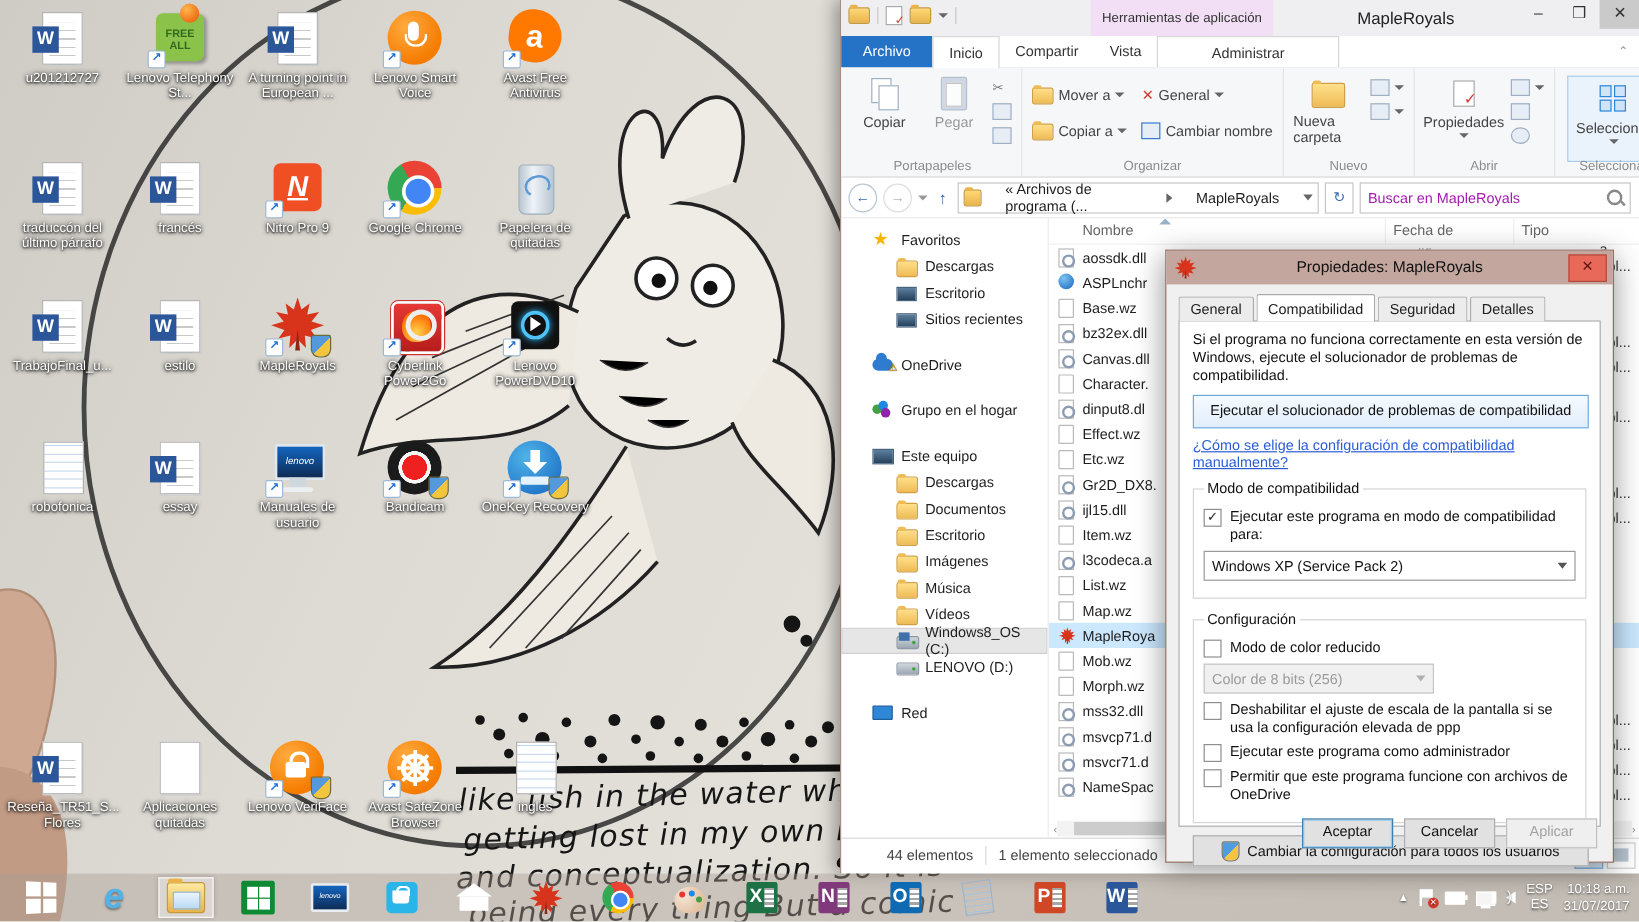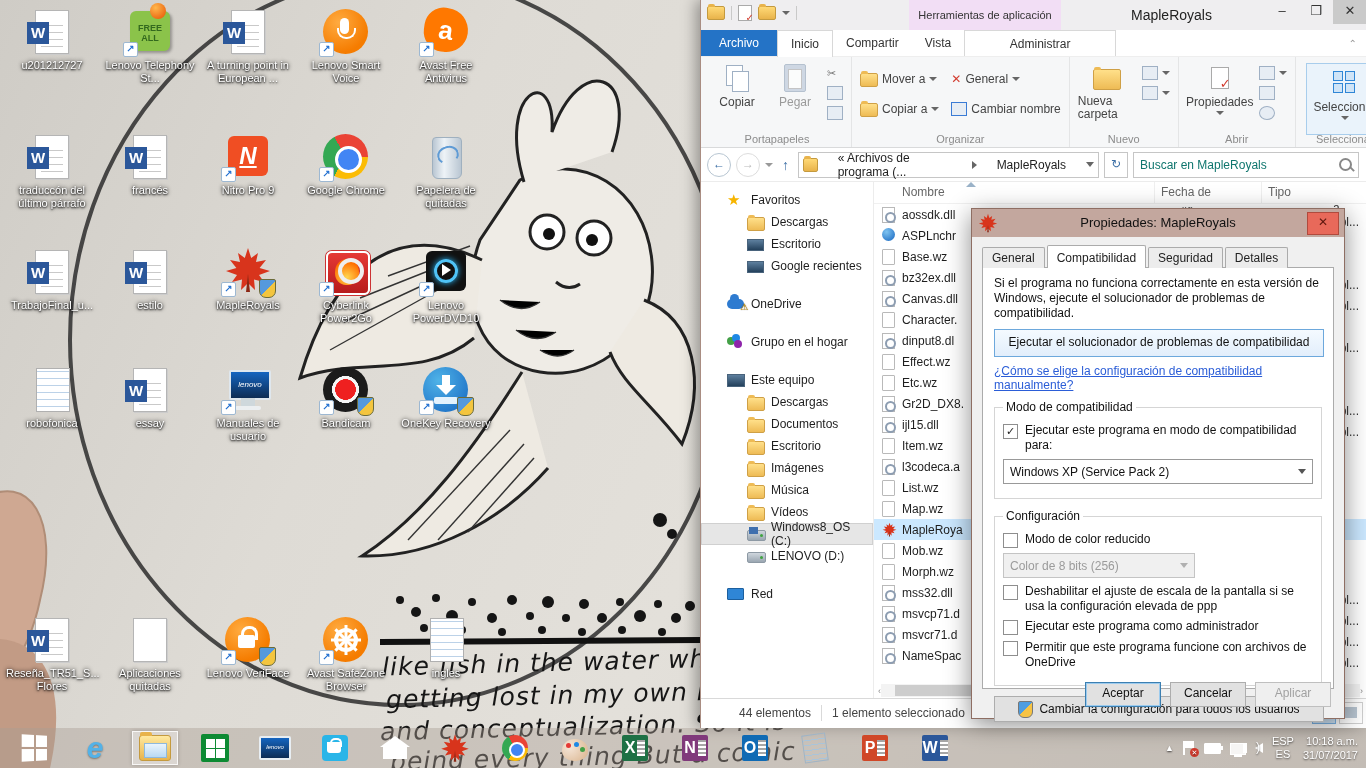--- a/index.html
+++ b/index.html
@@ -96,21 +96,21 @@
   .scis{color:#777;font-size:11px;}
 
   #addrbar{display:flex;align-items:center;gap:5px;height:33px;padding:0 8px 0 6px;border-bottom:1px solid #ececec;}
   .navbtn{width:22px;height:22px;border-radius:50%;text-align:center;line-height:20px;color:#3b6ea5;border:1px solid #b8c6d2;}
   .navbtn.dis{color:#b9b9b9;border-color:#ddd;}
   .upbtn{color:#3b6ea5;font-size:14px;padding:0 4px;}
   #crumbbox{flex:1;display:flex;align-items:center;height:24px;border:1px solid #c6c6c6;background:#fff;padding:0 4px;gap:20px;min-width:0;}
   .crumbsep{width:0;height:0;border-left:5px solid #666;border-top:4px solid transparent;border-bottom:4px solid transparent;}
   #crumbbox .vd{margin-left:auto;border-top:5px solid #666;border-left:4px solid transparent;border-right:4px solid transparent;}
   .refbtn{width:22px;height:24px;border:1px solid #c6c6c6;background:#fff;text-align:center;line-height:22px;color:#3b6ea5;}
-  #searchbox{width:212px;height:24px;border:1px solid #c6c6c6;background:#fff;display:flex;align-items:center;padding:0 6px;color:#0f766e;gap:6px;}
+  #searchbox{width:212px;height:24px;border:1px solid #c6c6c6;background:#fff;display:flex;align-items:center;padding:0 6px;color:#a21caf;gap:6px;}
   #searchbox span{flex:1;}
   .mag{width:9px;height:9px;border:2px solid #888;border-radius:50%;position:relative;}
   .mag::after{content:"";position:absolute;left:8px;top:8px;width:6px;height:2px;background:#888;transform:rotate(45deg);}
 
   #main{display:flex;height:516px;}
   #navpane{width:172px;padding-top:6px;overflow:hidden;}
   .nroot{display:flex;align-items:center;gap:7px;height:23px;padding-left:26px;}
   .nchild{display:flex;align-items:center;gap:7px;height:22px;padding-left:46px;}
   .nchild.sel{background:#e6e6e6;box-shadow:inset 0 0 0 1px #d0d0d0;}
   .ngap{height:15px;}
@@ -707,21 +707,21 @@
           <div class="nchild">
             <div class="nico">
               <div class="nmon"></div>
             </div>
             <span>Escritorio</span>
           </div>
           <div class="nchild">
             <div class="nico">
               <div class="nmon"></div>
             </div>
-            <span>Google recientes</span>
+            <span>Sitios recientes</span>
           </div>
           <div class="ngap"></div>
           <div class="nroot">
             <div class="nico">
               <div class="ncloud"></div>
             </div>
             <span>OneDrive</span>
           </div>
           <div class="ngap"></div>
           <div class="nroot">

